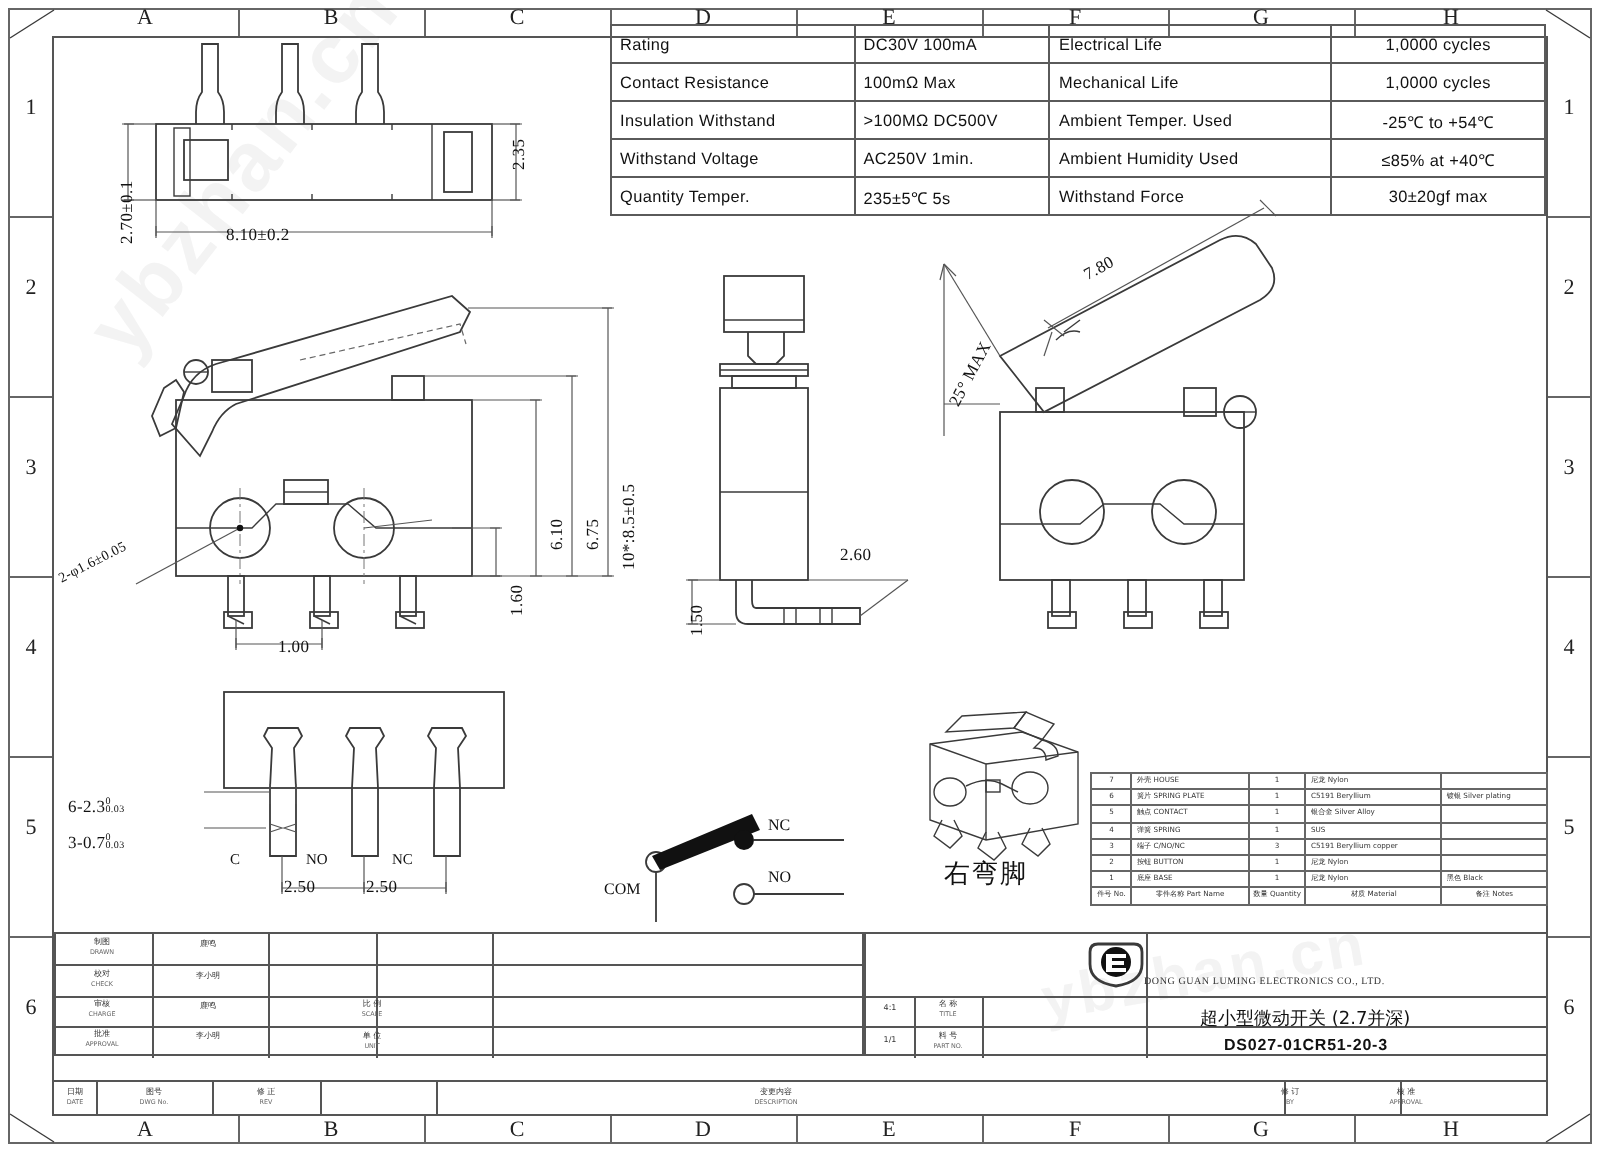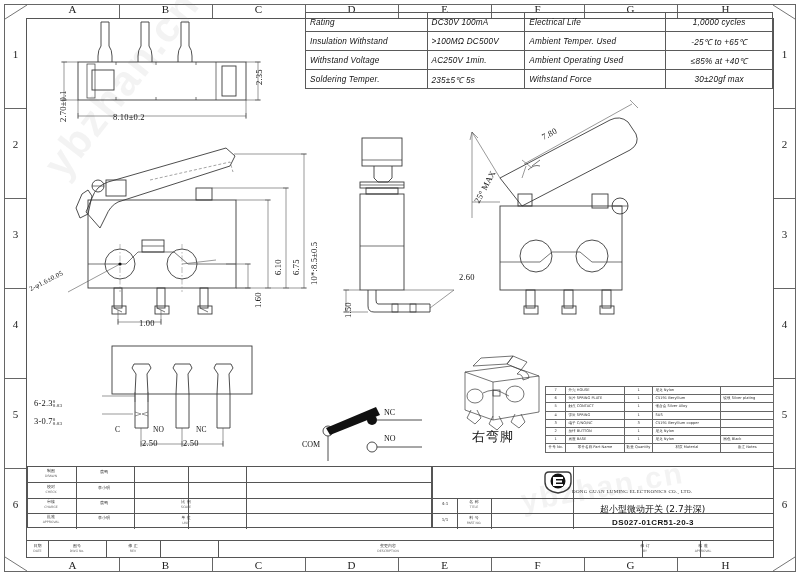--- a/index.html
+++ b/index.html
@@ -9,21 +9,21 @@
   .ln{position:absolute;background:#555;}
   .hl{height:1px;} .vl{width:1px;}
   
   #frame-outer{position:absolute;left:4px;top:4px;width:792px;height:568px;border:1px solid #666;box-sizing:border-box;}
   #frame-inner{position:absolute;left:26px;top:18px;width:748px;height:540px;border:1px solid #555;box-sizing:border-box;}
   .zone-lbl{position:absolute;font-size:11px;color:#222;text-align:center;font-family:"Liberation Serif",serif;}
   .zone-tick{position:absolute;background:#666;}
   
   #spec{position:absolute;left:305px;top:12px;width:468px;border-collapse:collapse;font-size:8.2px;
         font-family:"Liberation Sans",sans-serif;}
-  #spec td{border:1px solid #5a5a5a;padding:2px 4px;height:14px;color:#111;white-space:nowrap;letter-spacing:.2px;font-style:italic;}
+  #spec td{border:1px solid #5a5a5a;padding:2px 4px;height:14px;color:#111;white-space:nowrap;letter-spacing:.2px;}
   .sc1{width:118px}.sc2{width:92px}.sc3{width:138px}.sc4{width:104px;text-align:center}
   
   .dim{position:absolute;font-size:8.5px;font-family:"Liberation Serif",serif;color:#111;white-space:nowrap;letter-spacing:.2px;}
   .dim.v{transform-origin:0 0;transform:rotate(-90deg);}
   .dim.sm{font-size:7px;}
   .lbl{position:absolute;font-size:7.5px;font-family:"Liberation Serif",serif;color:#111;}
   .cn{font-family:"DejaVu Sans",sans-serif;}
   
   #bom{position:absolute;left:545px;top:386px;width:229px;border-collapse:collapse;font-size:3.6px;
        font-family:"DejaVu Sans",sans-serif;color:#333;}
@@ -138,33 +138,39 @@
 
   <table id="spec">
     <tbody>
       <tr>
         <td class="sc1">Rating</td>
         <td class="sc2">DC30V 100mA</td>
         <td class="sc3">Electrical Life</td>
         <td class="sc4">1,0000 cycles</td>
       </tr>
       <tr>
+        <td class="sc1">Contact Resistance</td>
+        <td class="sc2">100mΩ Max</td>
+        <td class="sc3">Mechanical Life</td>
+        <td class="sc4">1,0000 cycles</td>
+      </tr>
+      <tr>
         <td class="sc1">Insulation Withstand</td>
         <td class="sc2">&gt;100MΩ  DC500V</td>
         <td class="sc3">Ambient Temper. Used</td>
-        <td class="sc4">-25℃ to +65℃</td>
+        <td class="sc4">-25℃ to +54℃</td>
       </tr>
       <tr>
         <td class="sc1">Withstand Voltage</td>
         <td class="sc2">AC250V   1min.</td>
-        <td class="sc3">Ambient Operating Used</td>
+        <td class="sc3">Ambient Humidity Used</td>
         <td class="sc4">≤85% at +40℃</td>
       </tr>
       <tr>
-        <td class="sc1">Soldering Temper.</td>
+        <td class="sc1">Quantity Temper.</td>
         <td class="sc2">235±5℃ 5s</td>
         <td class="sc3">Withstand Force</td>
         <td class="sc4">30±20gf max</td>
       </tr>
     </tbody>
   </table>
 
   <svg class="abs" style="left:40px;top:20px;width:250px;height:110px">
 
     <rect class="s" x="38" y="42" width="168" height="38"></rect>
@@ -297,21 +303,21 @@
     <rect class="s2" x="80" y="174" width="6" height="8"></rect>
 
     <line class="dimline" x1="100" y1="178" x2="124" y2="160"></line>
     <line class="dimline" x1="74" y1="160" x2="124" y2="160"></line>
 
     <line class="dimline" x1="16" y1="160" x2="16" y2="182"></line>
     <path class="dimline" d="M13,160 L19,160 M13,182 L19,182"></path>
     <line class="dimline" x1="14" y1="160" x2="30" y2="160"></line>
     <line class="dimline" x1="14" y1="182" x2="38" y2="182"></line>
   </svg>
-  <div class="dim" style="left:459px;top:272px">2.60</div>
+  <div class="dim" style="left:420px;top:272px">2.60</div>
   <div class="dim v" style="left:343px;top:318px">1.50</div>
 
   <svg class="abs" style="left:460px;top:110px;width:250px;height:215px">
 
     <path class="s" d="M40,68 L150,10 Q160,5 168,12 L176,24 Q180,34 170,40 L62,96 Z"></path>
     <line class="s2" x1="72" y1="56" x2="80" y2="50"></line>
     <path class="s2" d="M68,60 Q74,54 80,56"></path>
 
     <rect class="s" x="40" y="96" width="122" height="84"></rect>
 

